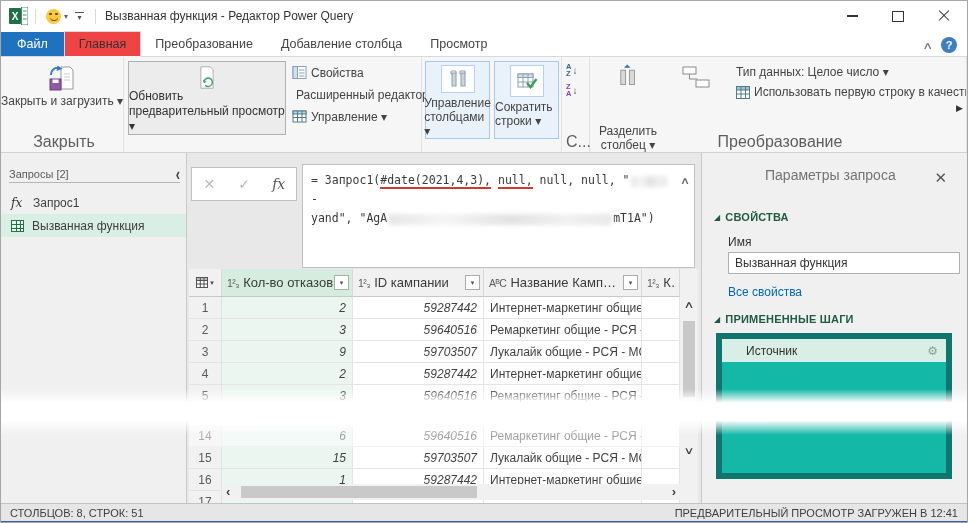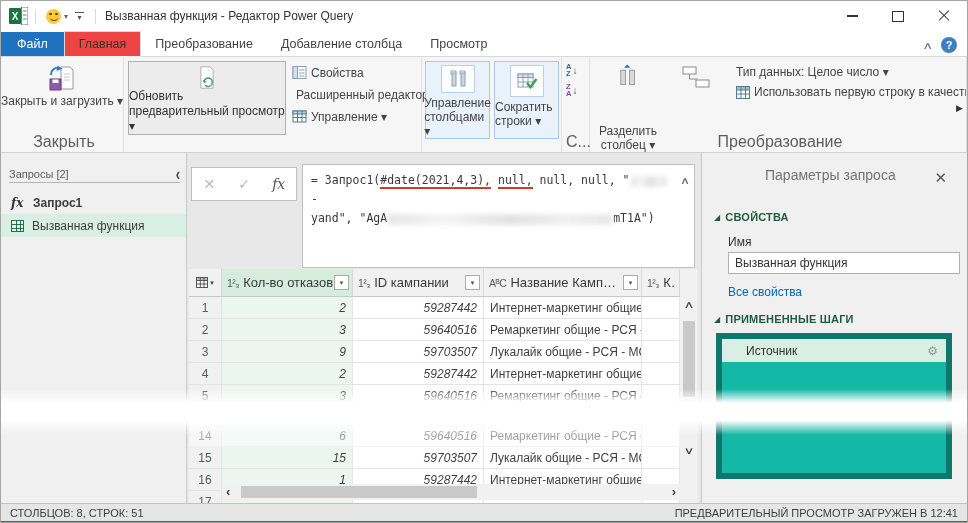--- a/index.html
+++ b/index.html
@@ -384,21 +384,21 @@
   </div>
 
   <div class="content">
 
     <div class="qpanel">
       <div class="qp-header">
         <span class="qp-title">Запросы [2]</span>
         <span class="qp-collapse"></span>
       </div>
       <div class="q-list">
-          <span class="q-item" style="display: flex; font-weight: bold;">
+          <span class="q-item" style="display: flex;">
             <span class="fx-icon"></span>
             <span>Запрос1</span>
           </span>
           <span class="q-item selected" style="display: flex;">
             <span class="qtbl-icon"></span>
             <span>Вызванная функция</span>
           </span>
         </div>
     </div>
 

